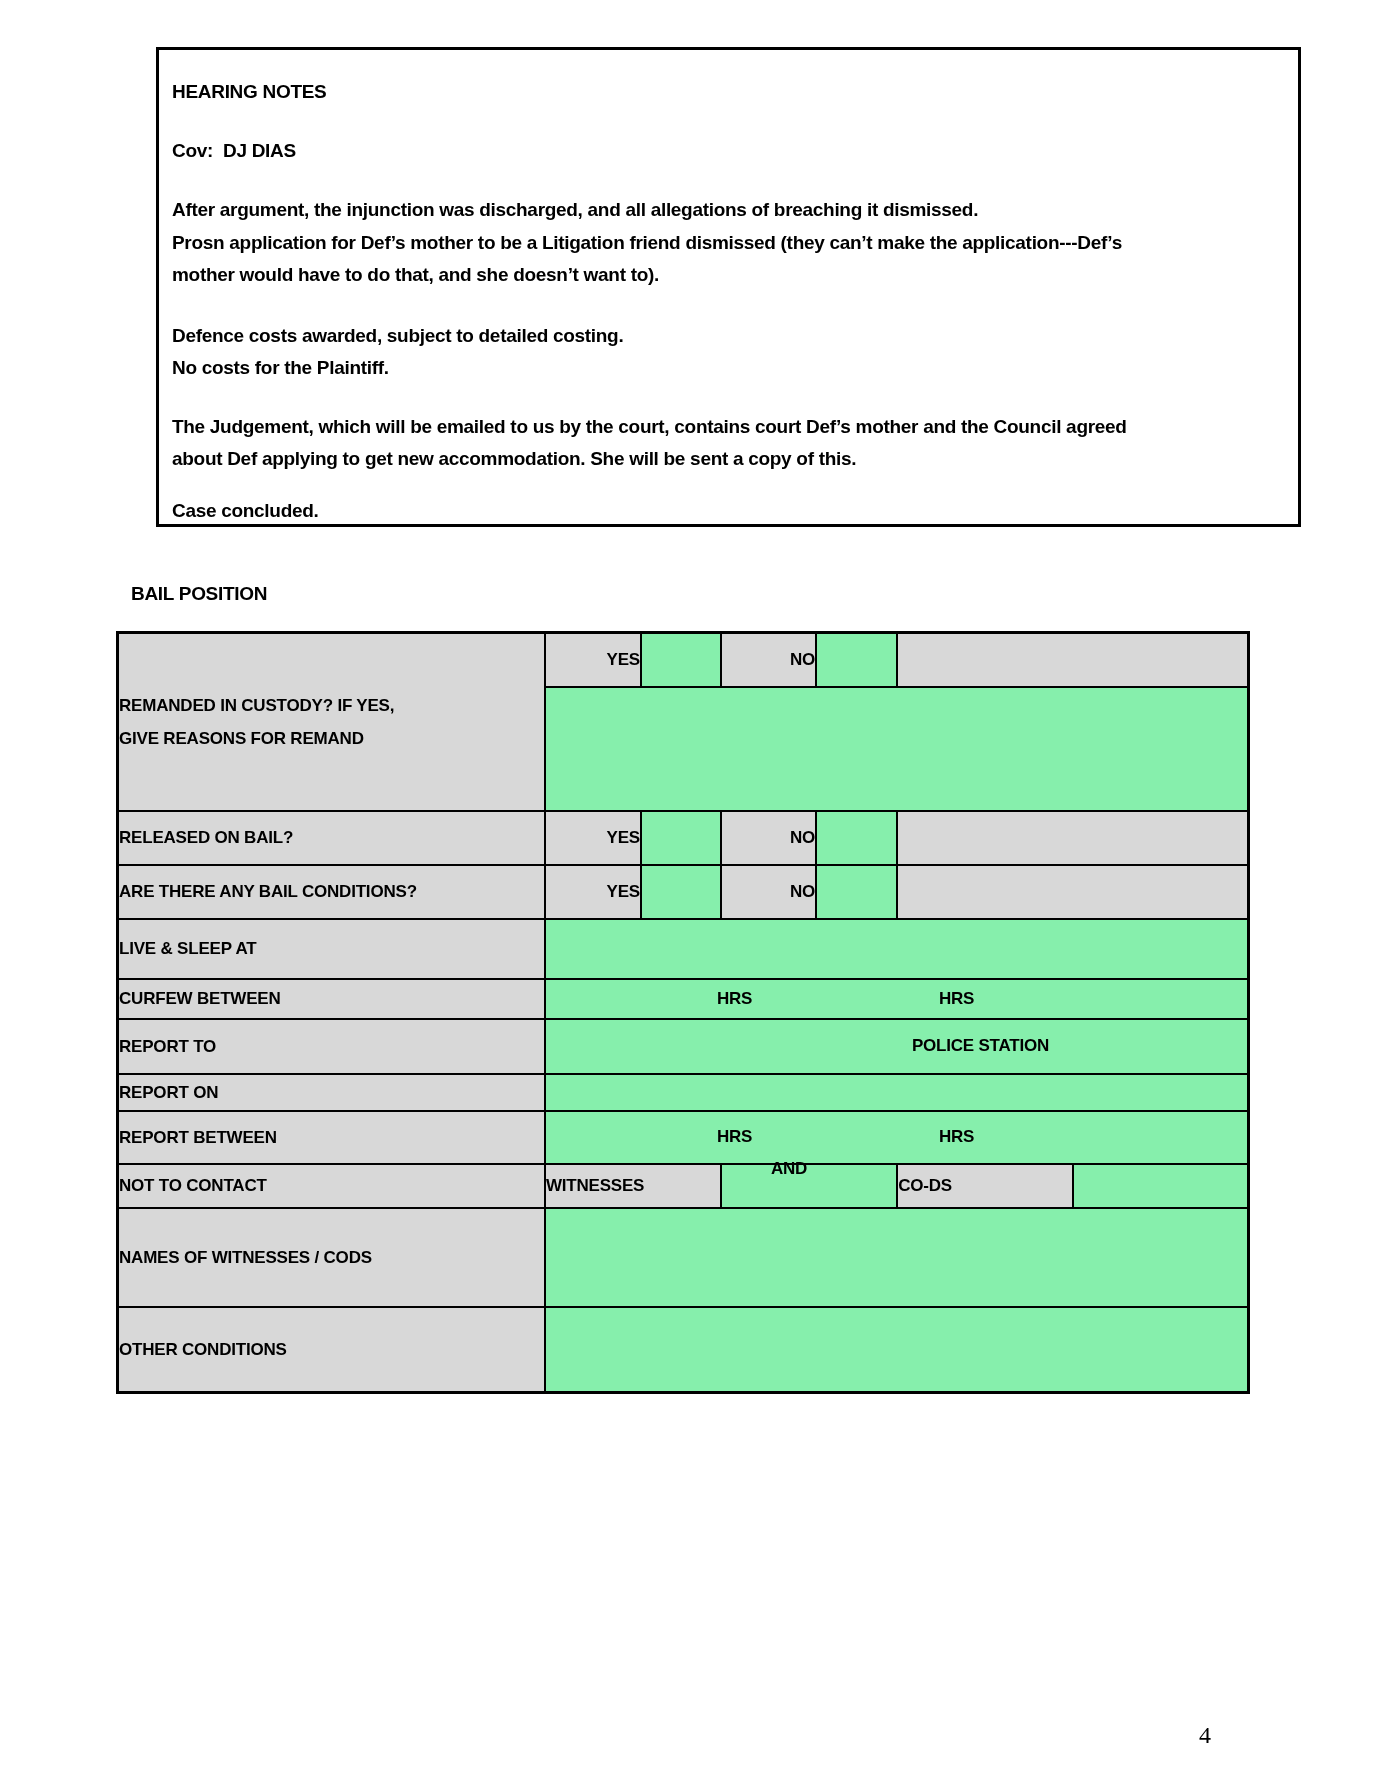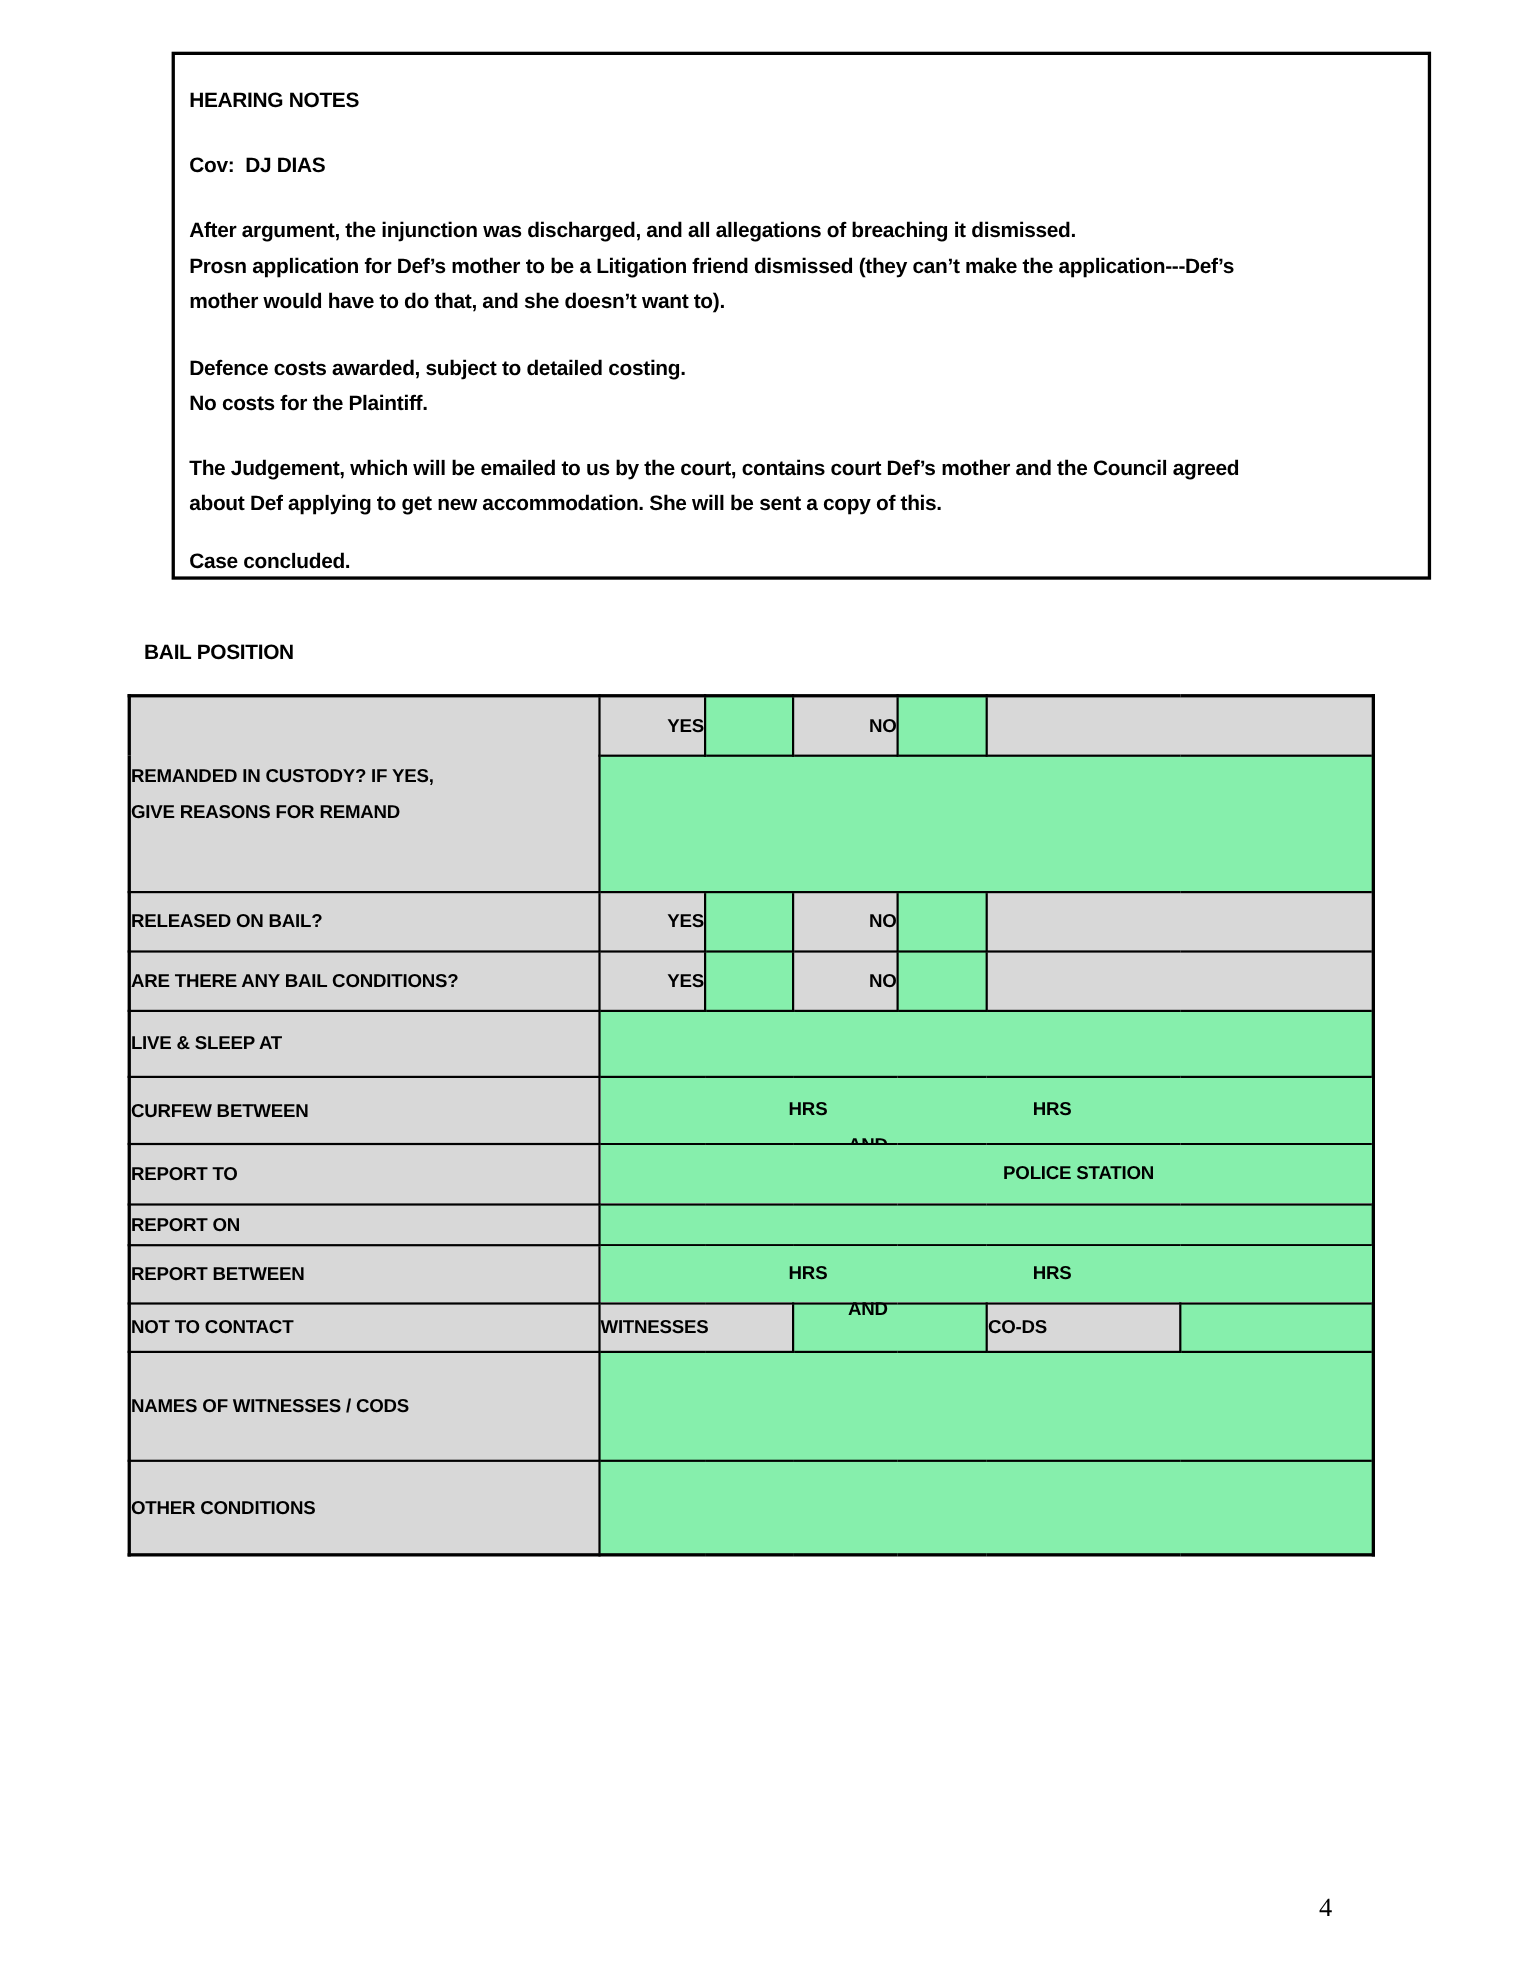--- a/index.html
+++ b/index.html
@@ -142,21 +142,21 @@
         <td class="g c">YES</td>
         <td class="w"></td>
         <td class="g c">NO</td>
         <td class="w"></td>
         <td class="g" colspan="2"></td>
       </tr>
       <tr style="height:60px">
         <td class="lbl">LIVE &amp; SLEEP AT</td>
         <td class="w" colspan="6"></td>
       </tr>
-      <tr style="height:61px">
+      <tr style="height:40px">
         <td class="lbl">CURFEW BETWEEN</td>
         <td class="w rel" colspan="6">
           <span class="abs pos-hrs1">HRS</span>
           <span class="abs pos-and">AND</span>
           <span class="abs pos-hrs2">HRS</span>
         </td>
       </tr>
       <tr style="height:55px">
         <td class="lbl">REPORT TO</td>
         <td class="w rel" colspan="6">

